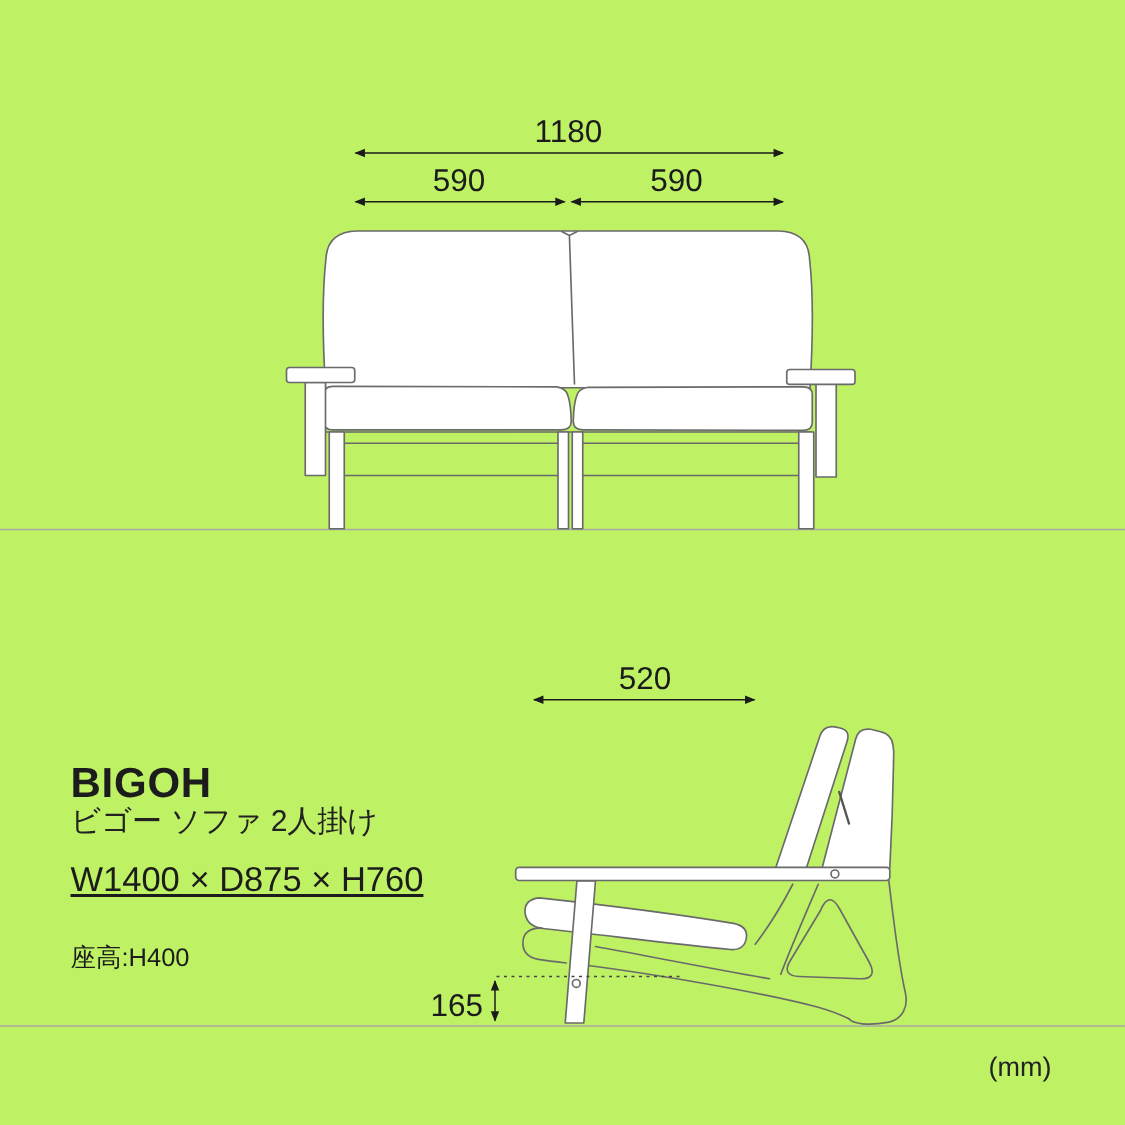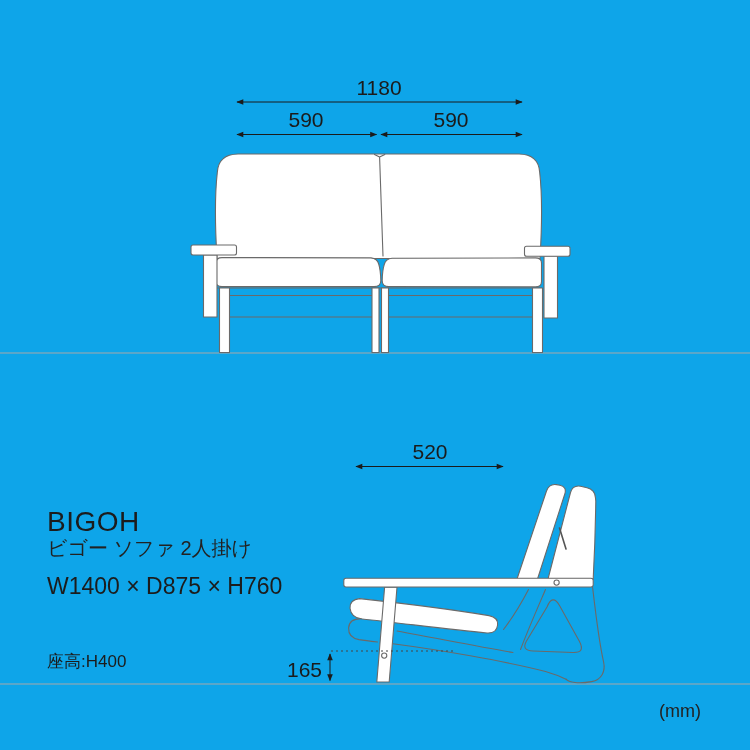--- a/index.html
+++ b/index.html
@@ -1,26 +1,26 @@
 <!DOCTYPE html>
 <html><head>
 <meta charset="utf-8">
 <style>
   html,body{margin:0;padding:0;background:#fff;}
   #canvas{
-    position:relative;width:750px;height:750px;background:#0ea5e9;overflow:hidden;
+    position:relative;width:750px;height:750px;background:#bef264;overflow:hidden;
     font-family:"Liberation Sans","DejaVu Sans",sans-serif;
   }
   #drawing{position:absolute;left:0;top:0;}
   .dim-text{font-family:"Liberation Sans","DejaVu Sans",sans-serif;font-size:21px;fill:#1b1b1b;}
   .txt{position:absolute;left:47px;color:#1c1c1c;white-space:nowrap;line-height:1;}
-  #product-name{top:508px;font-size:28px;font-weight:normal;letter-spacing:.5px;}
+  #product-name{top:508px;font-size:28px;font-weight:bold;letter-spacing:.5px;}
   #product-name-jp{top:538px;font-size:20px;color:#222;}
-  #product-size{top:575px;font-size:23px;}
-  #product-seat-height{top:630px;font-size:17px;margin-top:23px;}
+  #product-size{top:575px;font-size:23px;text-decoration:underline;}
+  #product-seat-height{top:630px;font-size:17px;}
   #unit-label{position:absolute;left:659px;top:701px;font-size:18px;color:#222;line-height:1.2;text-align:right;}
 </style>
 </head>
 <body>
 
 <div id="canvas">
 
   <svg id="drawing" width="750" height="750" viewBox="0 0 750 750">
     <defs>
       <marker id="arw" viewBox="0 0 10 10" refX="9" refY="5" markerWidth="9" markerHeight="7" orient="auto-start-reverse">

